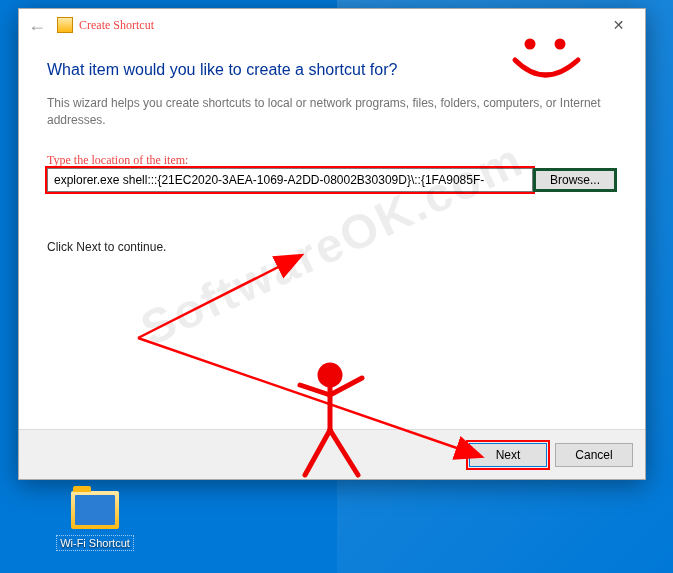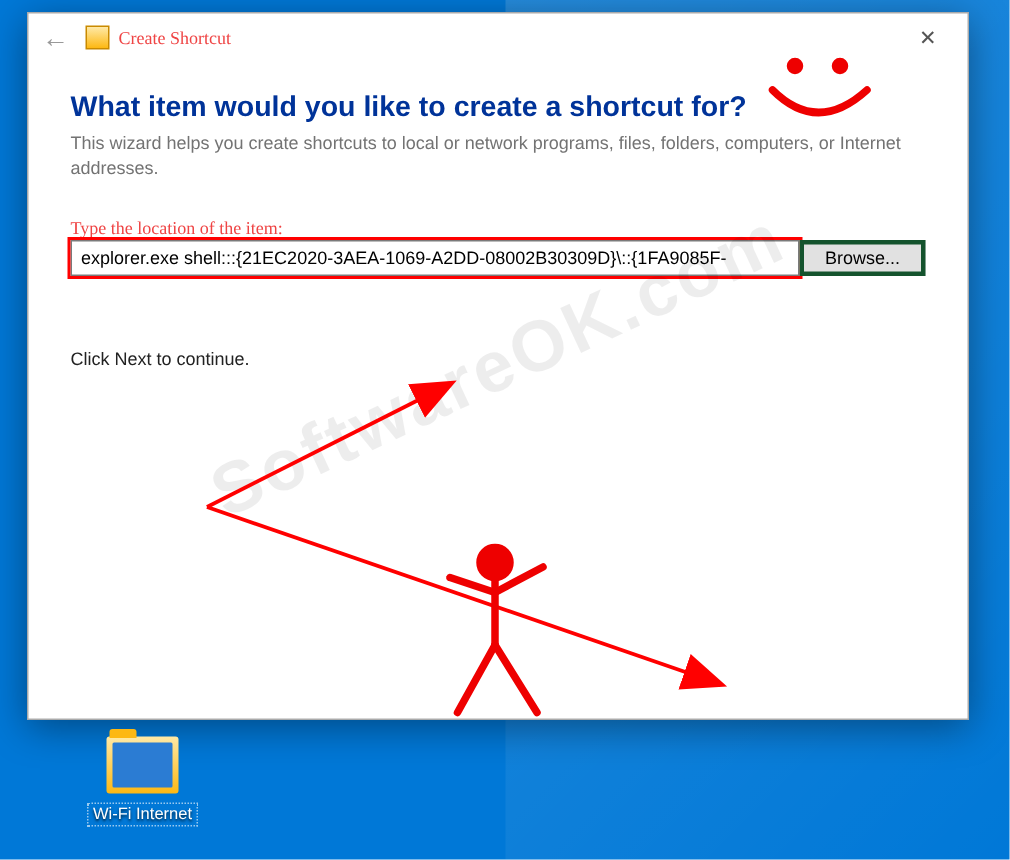--- a/index.html
+++ b/index.html
@@ -8,21 +8,21 @@
     .dialog {
       position: absolute; left: 18px; top: 8px; width: 628px; height: 472px;
       background: #fff; border: 1px solid #aaa; box-shadow: 0 5px 25px rgba(0,0,0,0.4);
     }
     .titlebar { height: 32px; display: flex; align-items: center; padding: 0 4px; }
     .titlebar .back { width: 28px; height: 28px; display: flex; align-items: center; justify-content: center; color: #999; font-size: 18px; }
     .titlebar .icon-small { width: 16px; height: 16px; margin: 0 6px; background: linear-gradient(#ffe9a6, #fdb813); border: 1px solid #c98a00; }
     .titlebar .title { font-size: 12px; color: #ef4444; font-family: Liberation Serif, serif; }
     .titlebar .close { margin-left: auto; width: 45px; height: 28px; display: flex; align-items: center; justify-content: center; color: #555; font-size: 14px; }
     .content { padding: 20px 28px 0 28px; }
-    .heading { color: #003399; font-size: 19px; font-weight: 700; margin-bottom: 4px; }
+    .heading { color: #003399; font-size: 16px; font-weight: 400; margin-bottom: 16px; }
     .desc { font-size: 12px; color: #737373; line-height: 1.4; margin-bottom: 24px; }
     .label { font-size: 12px; color: #ef4444; margin-bottom: 0; font-family: Liberation Serif, serif; }
     .input-row { display: flex; gap: 0; align-items: center; }
     .input-box {
       flex: 1; height: 24px; padding: 2px 6px; font-size: 12px; border: 1px solid #7a7a7a;
       outline: 2px solid #f00; outline-offset: 0;
       overflow: hidden; white-space: nowrap;
     }
     .browse-btn {
       height: 24px; padding: 0 14px; font-size: 12px; background: #e1e1e1;
@@ -70,30 +70,34 @@
   <div class="content">
     <h1 class="heading">What item would you like to create a shortcut for?</h1>
     <p class="desc">This wizard helps you create shortcuts to local or network programs, files, folders, computers, or Internet addresses.</p>
     <p class="label">Type the location of the item:</p>
     <div class="input-row">
       <input type="text" class="input-box" value="explorer.exe shell:::{21EC2020-3AEA-1069-A2DD-08002B30309D}\::{1FA9085F-" style="">
       <button class="browse-btn">Browse...</button>
     </div>
     <p class="hint">Click Next to continue.</p>
   </div>
+  <div class="footer">
+    <button class="btn primary">Next</button>
+    <button class="btn">Cancel</button>
+  </div>
 
   <div class="watermark">SoftwareOK.com</div>
 </div>
 
 <div class="desktop-icon">
   <div class="folder-icon">
     <div class="folder-tab"></div>
     <div class="folder-inner"></div>
   </div>
-  <span class="desktop-label">Wi-Fi Internet</span>
+  <span class="desktop-label">Wi-Fi Shortcut</span>
 </div>
 
 <svg class="annotations">
   <defs>
     <marker id="ah" markerWidth="12" markerHeight="12" refX="10" refY="5" orient="auto">
       <path d="M0,0 L12,5 L0,10 Z" fill="#f00"></path>
     </marker>
   </defs>
 
   <line x1="138" y1="338" x2="300" y2="256" stroke="#f00" stroke-width="2.5" marker-end="url(#ah)"></line>

